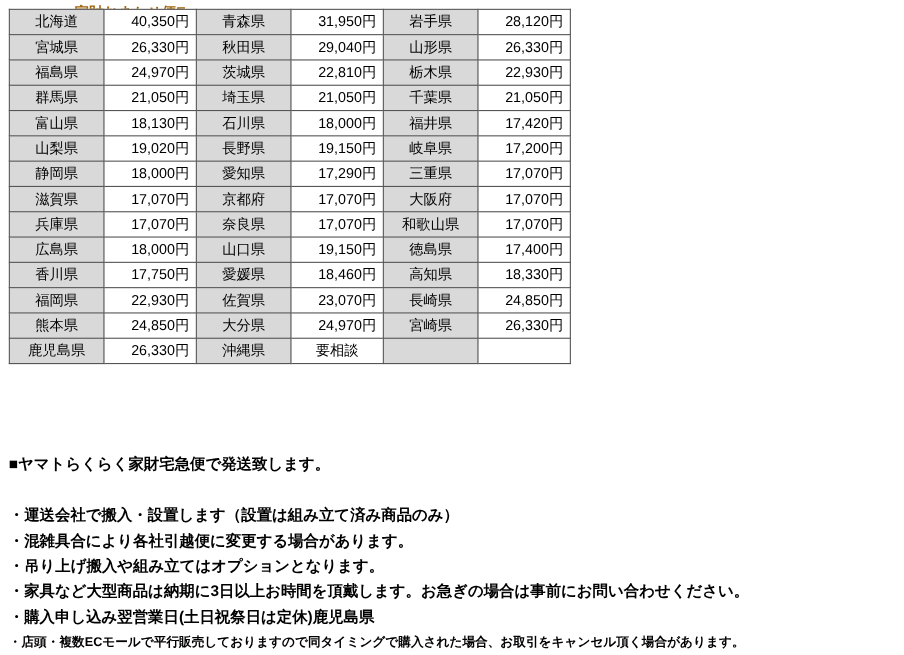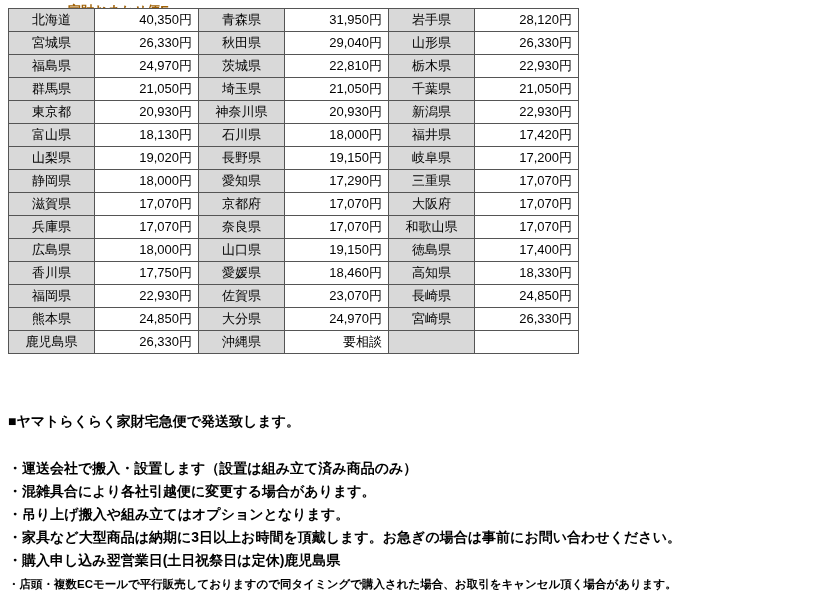--- a/index.html
+++ b/index.html
@@ -49,21 +49,21 @@
   }
   td.pref {
     background: #d9d9d9;
     text-align: center;
     font-weight: normal;
     width: 86px;
   }
   td.price {
     background: #ffffff;
     text-align: right;
-    width: 104px;
+    width: 84px;
   }
   .notes {
     position: absolute;
     left: 8px;
     top: 413px;
     width: 800px;
   }
   .note-head {
     font-size: 14px;
     font-weight: bold;
@@ -119,28 +119,20 @@
       </tr>
       <tr>
         <td class="pref">群馬県</td>
         <td class="price">21,050円</td>
         <td class="pref">埼玉県</td>
         <td class="price">21,050円</td>
         <td class="pref">千葉県</td>
         <td class="price">21,050円</td>
       </tr>
       <tr>
-        <td class="pref">東京都</td>
-        <td class="price">20,930円</td>
-        <td class="pref">神奈川県</td>
-        <td class="price">20,930円</td>
-        <td class="pref">新潟県</td>
-        <td class="price">22,930円</td>
-      </tr>
-      <tr>
         <td class="pref">富山県</td>
         <td class="price">18,130円</td>
         <td class="pref">石川県</td>
         <td class="price">18,000円</td>
         <td class="pref">福井県</td>
         <td class="price">17,420円</td>
       </tr>
       <tr>
         <td class="pref">山梨県</td>
         <td class="price">19,020円</td>
@@ -202,21 +194,21 @@
         <td class="price">24,850円</td>
         <td class="pref">大分県</td>
         <td class="price">24,970円</td>
         <td class="pref">宮崎県</td>
         <td class="price">26,330円</td>
       </tr>
       <tr>
         <td class="pref">鹿児島県</td>
         <td class="price">26,330円</td>
         <td class="pref">沖縄県</td>
-        <td class="price" style="text-align:right;">要相談</td>
+        <td class="price" style="text-align:center;">要相談</td>
         <td class="pref"></td>
         <td class="price"></td>
       </tr>
     </tbody>
   </table>
 
   <div class="notes">
     <div class="note-head">■ヤマトらくらく家財宅急便で発送致します。</div>
     <div class="note-line">・運送会社で搬入・設置します（設置は組み立て済み商品のみ）</div>
     <div class="note-line">・混雑具合により各社引越便に変更する場合があります。</div>

